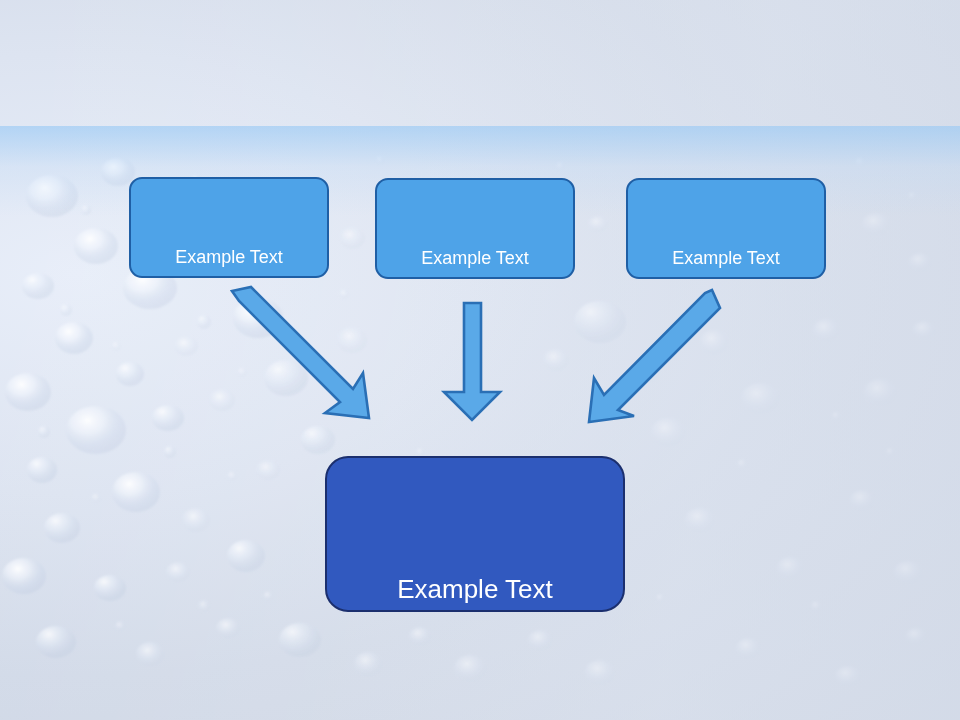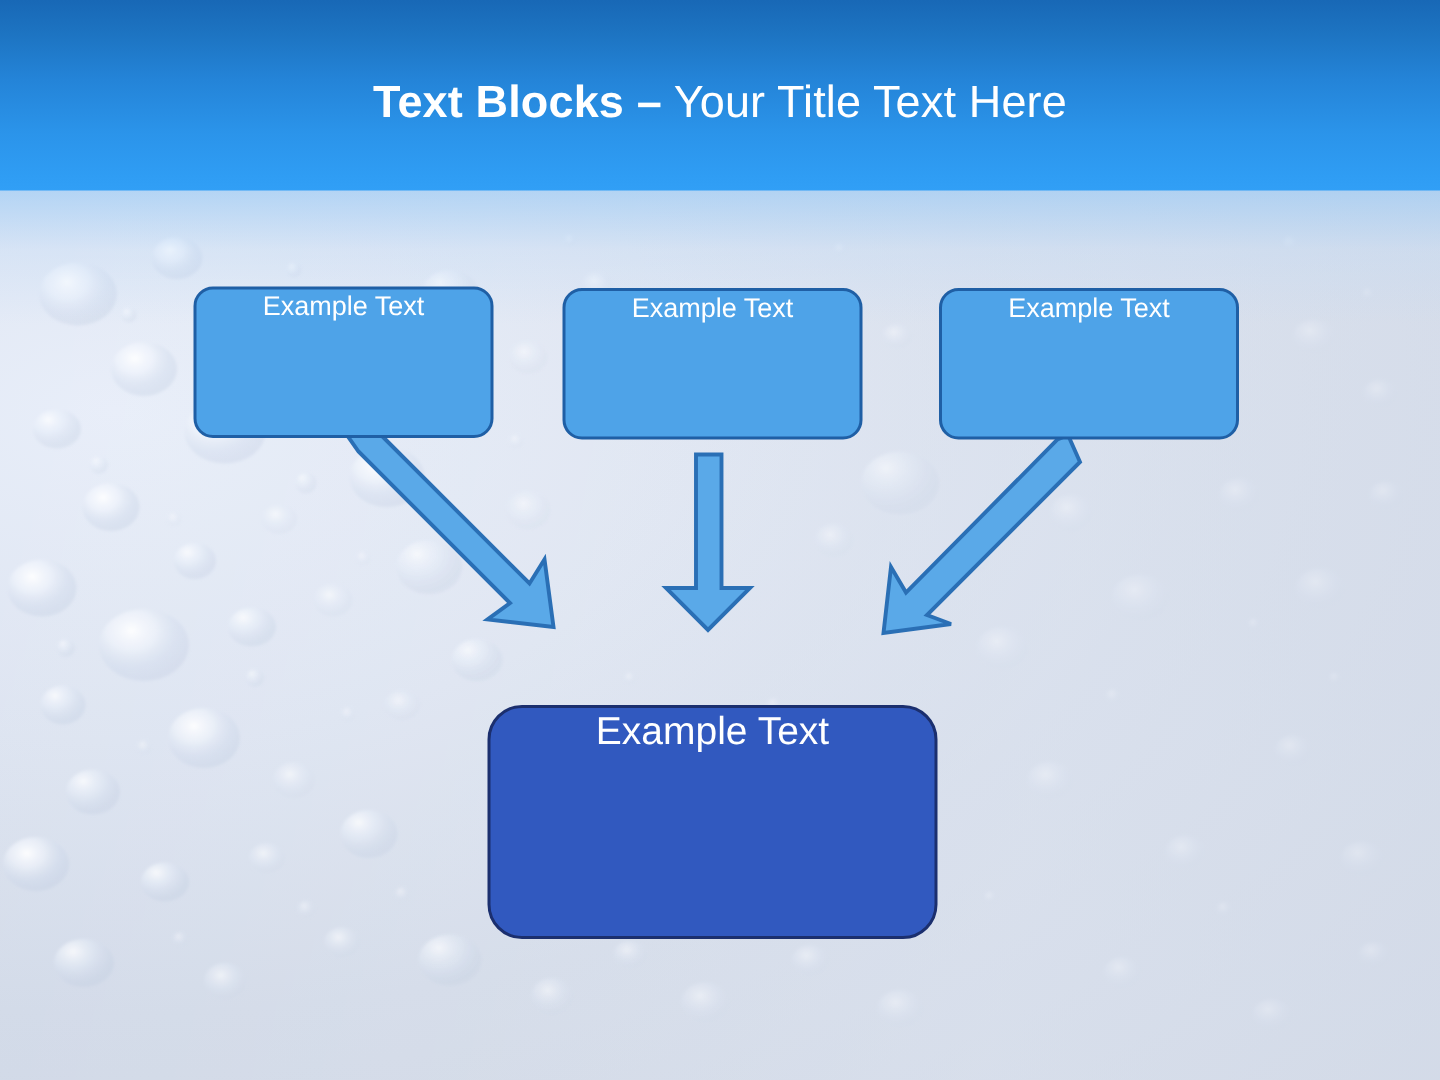--- a/index.html
+++ b/index.html
@@ -75,25 +75,24 @@
   }
   #header-title .t-bold { font-weight: bold; }
   #header-title .t-reg  { font-weight: normal; }
 
   
   .node {
     position: absolute;
     z-index: 4;
     box-sizing: border-box;
     display: flex;
-    align-items: flex-start;
+    align-items: flex-end;
     justify-content: center;
     color: #ffffff;
     text-align: center;
-    margin-top: 14px;
   }
   .node.top {
     width: 200px;
     height: 101px;
     background: #4ea3e8;
     border: 2px solid #1f5fa5;
     border-radius: 13px;
     font-size: 18px;
     line-height: 22px;
     padding-bottom: 8px;
@@ -253,25 +252,20 @@
         <circle cx="860" cy="162" r="5" fill="url(#dropC)"></circle>
         <circle cx="912" cy="196" r="4" fill="url(#dropC)"></circle>
         <circle cx="560" cy="166" r="4" fill="url(#dropC)"></circle>
       </g>
     </svg>
 
     <div id="bg-haze"></div>
     <div id="bg-topfade"></div>
   </div>
 
-  <div id="header">
-    <div id="header-title">
-      <span class="t-bold">Text Blocks –</span><span class="t-reg"> Your Title Text Here</span>
-    </div>
-  </div>
 
   <svg id="arrows" viewBox="0 0 960 720" xmlns="http://www.w3.org/2000/svg">
 
     <polygon points="232,291 251,287 353,389 363,373 369,418 325,413 340,402 239,301" fill="#5aa9e8" stroke="#2a6fb5" stroke-width="2.6" stroke-linejoin="miter"></polygon>
 
     <polygon points="464,303 481,303 481,392 500,392 472,420 444,392 464,392" fill="#5aa9e8" stroke="#2a6fb5" stroke-width="2.6" stroke-linejoin="miter"></polygon>
 
     <polygon points="712,290 720,308 618,410 634,416 589,422 594,378 604,395 705,293" fill="#5aa9e8" stroke="#2a6fb5" stroke-width="2.6" stroke-linejoin="miter"></polygon>
   </svg>
 

